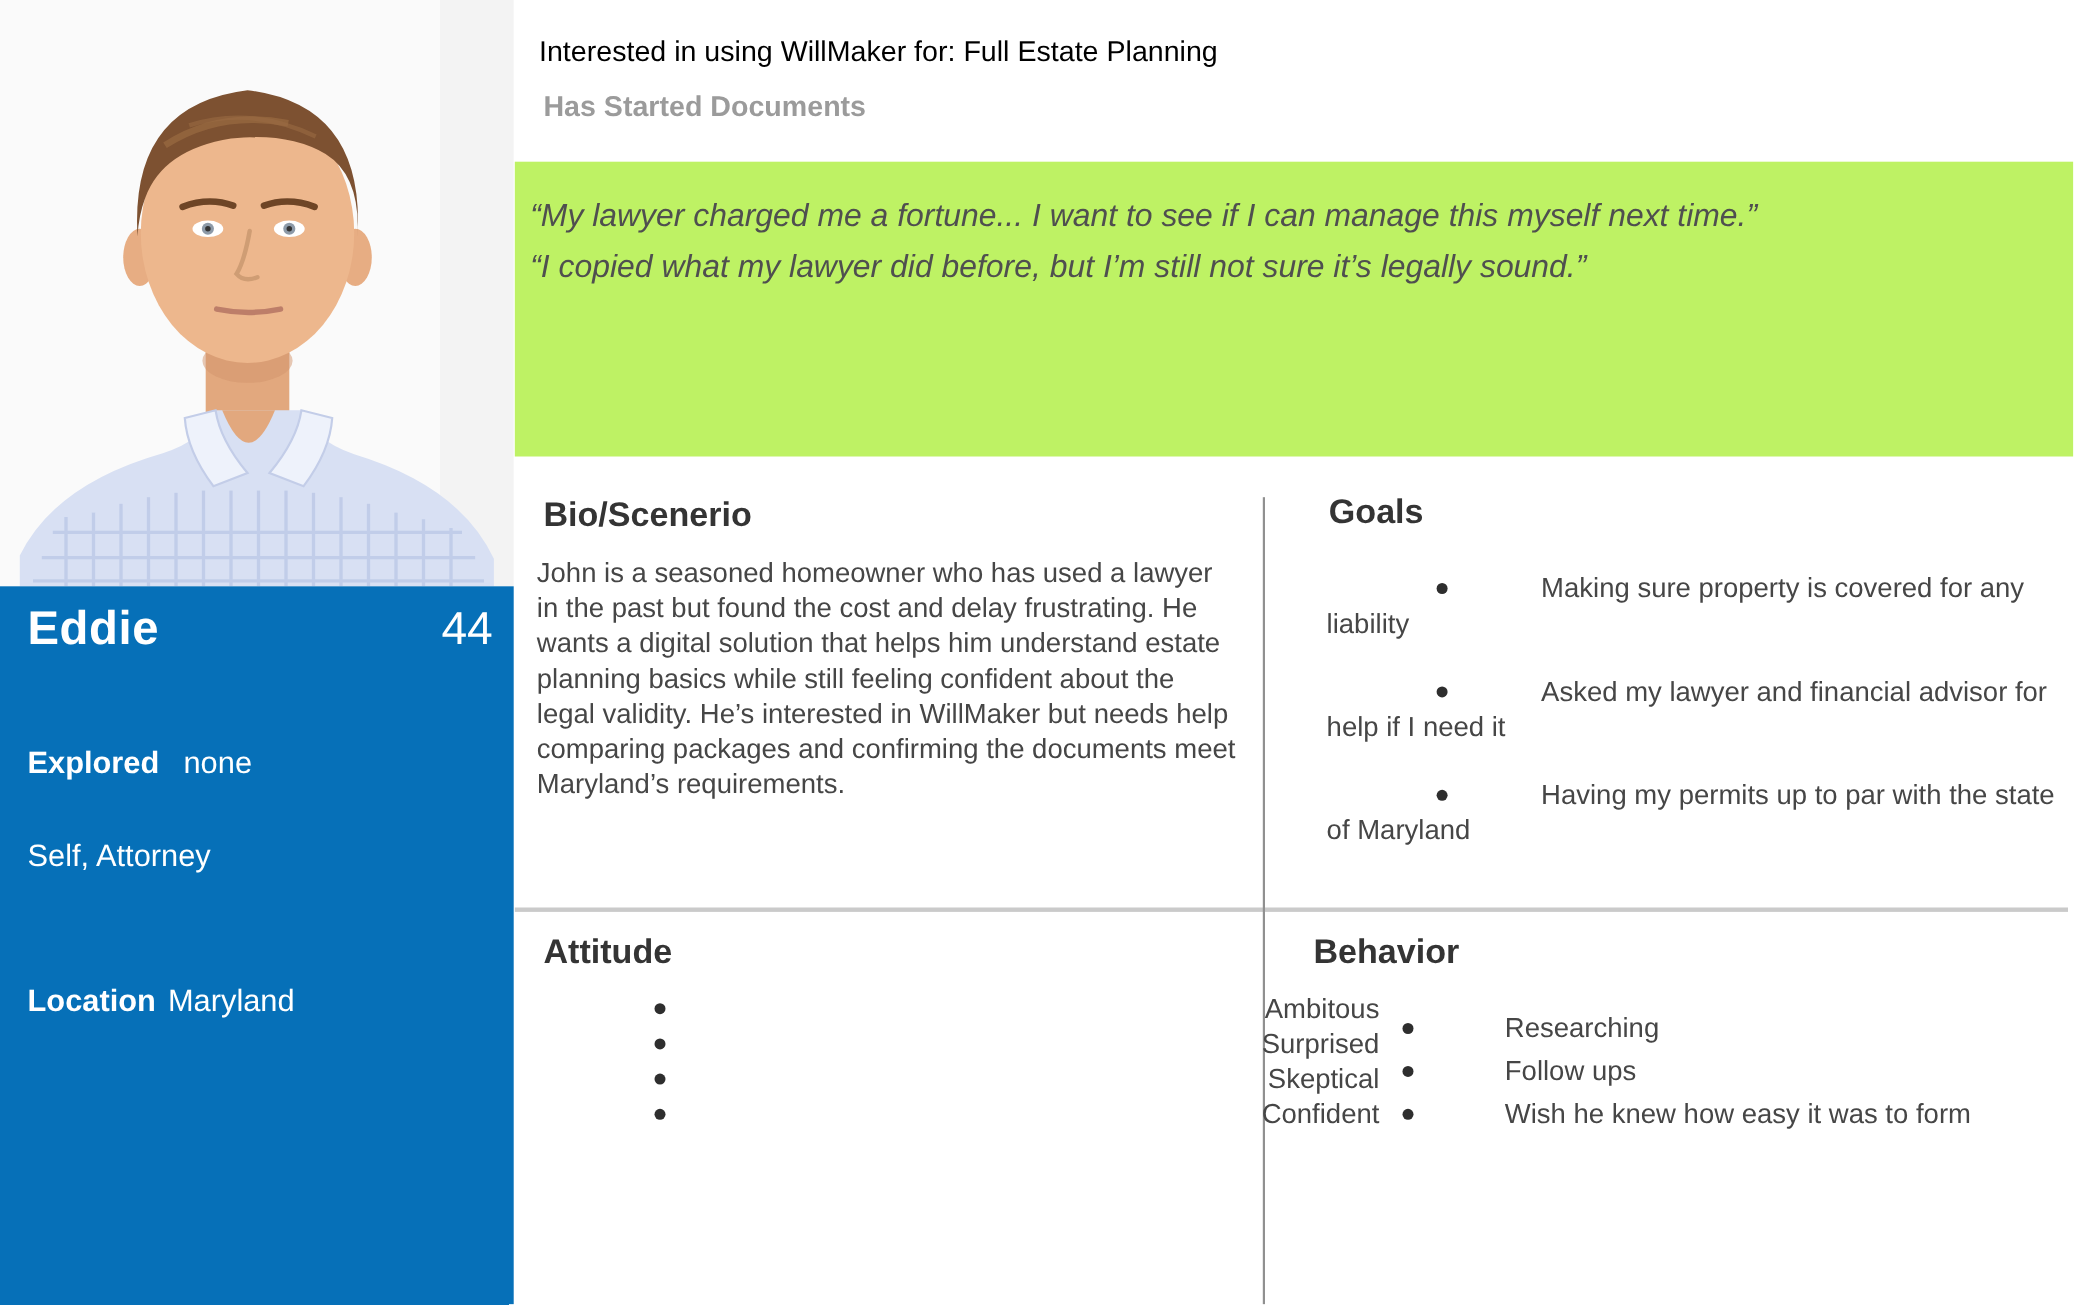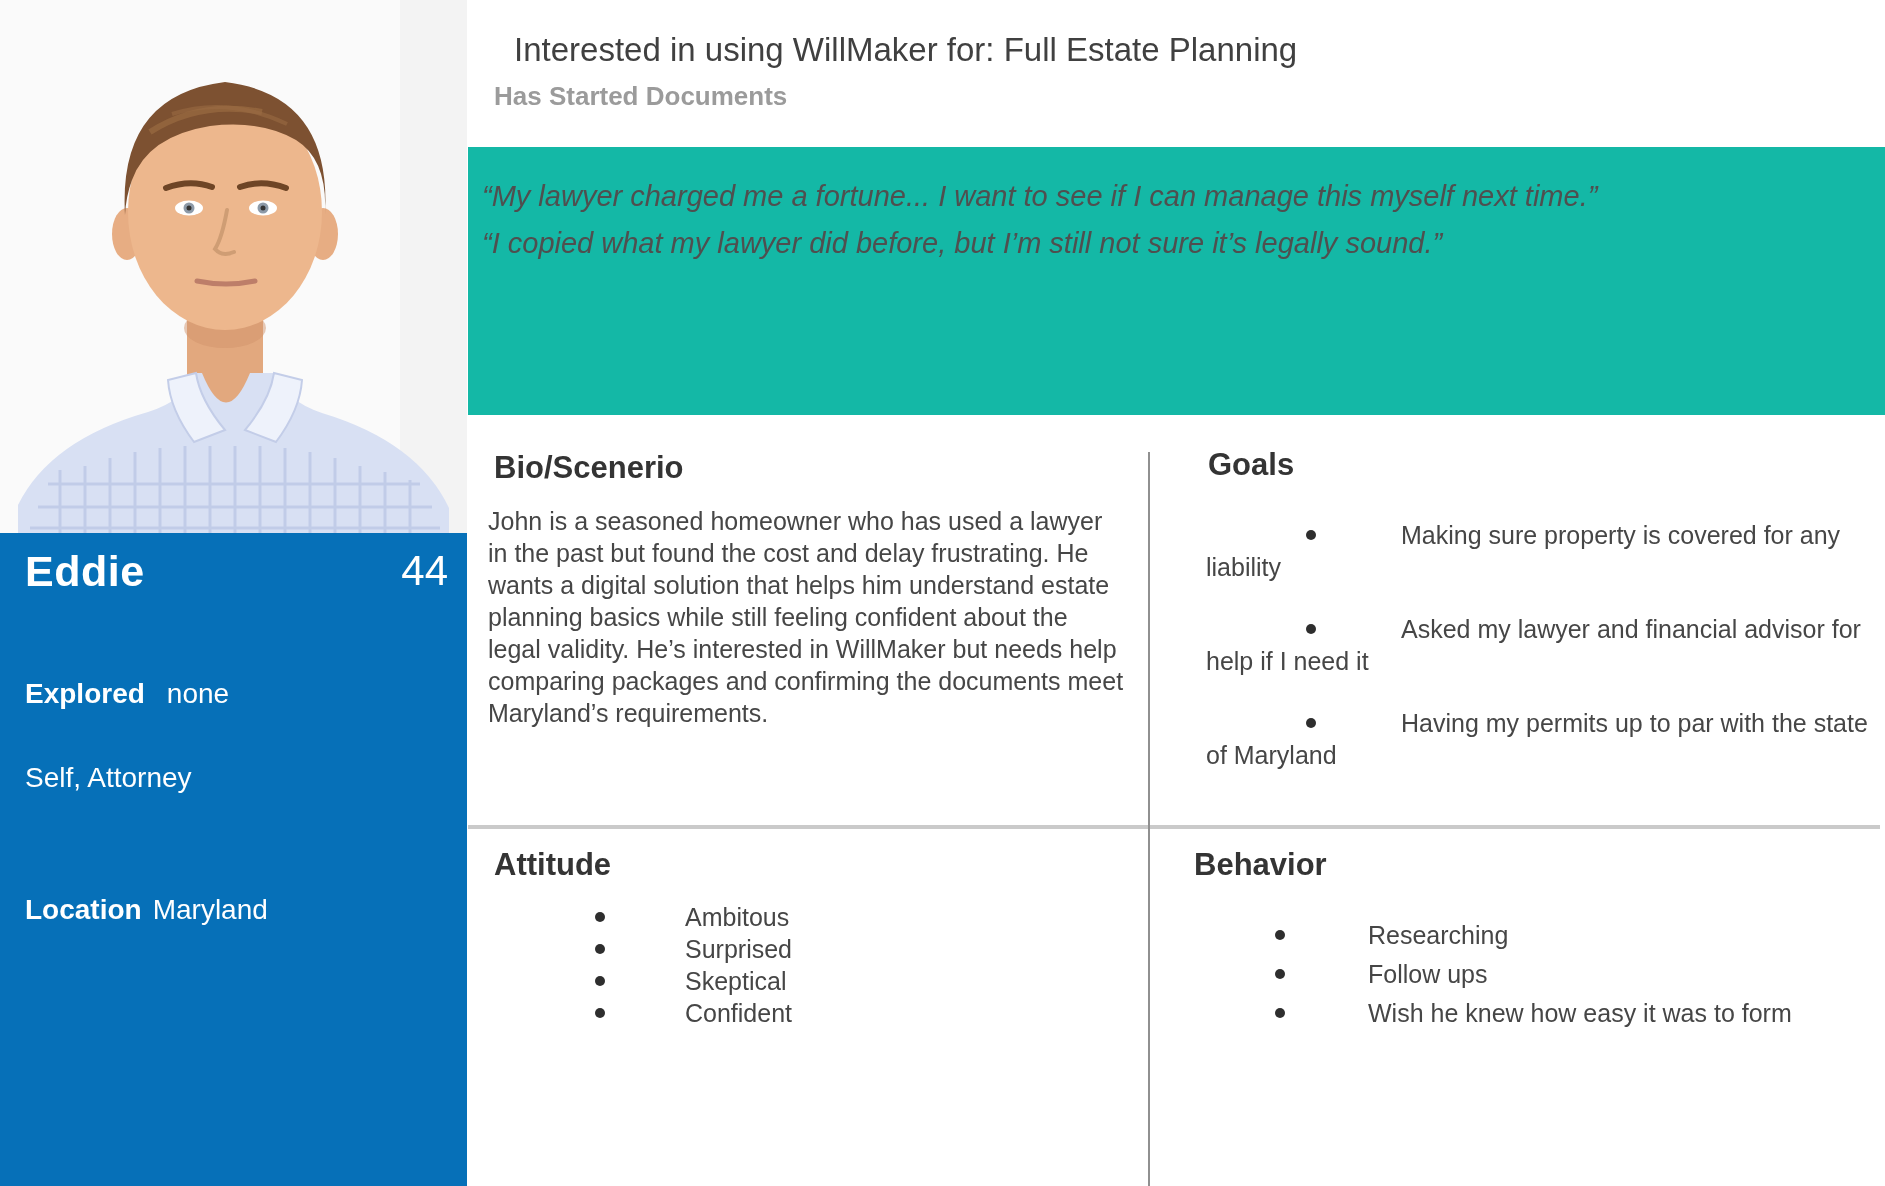--- a/index.html
+++ b/index.html
@@ -30,32 +30,32 @@
   .detail{position:absolute;left:25px;font-size:28px;line-height:41px;}
   .detail-explored{top:140px;}
   .detail-pref{top:224px;}
   .detail-loc{top:356px;text-align:center;}
   .lbl{font-weight:bold;}
   .gap-wide{margin-right:22px;}
   .gap-narrow{margin-right:11px;}
 
   
   .page-title{
-    position:absolute;left:514px;top:31px;margin:0;
-    font-size:33px;font-weight:normal;color:#404040;white-space:nowrap;
+    position:absolute;left:490px;top:31px;margin:0;
+    font-size:26px;font-weight:normal;color:#000000;white-space:nowrap;
   }
   .page-subtitle{
     position:absolute;left:494px;top:81px;margin:0;
     font-size:26px;font-weight:bold;color:#9B9B9B;white-space:nowrap;
   }
 
   
   .quote-box{
     position:absolute;left:468px;top:147px;width:1417px;height:268px;
-    background:#14b8a6;box-sizing:border-box;
+    background:#bef264;box-sizing:border-box;
     padding:26px 20px 0 14px;
   }
   .quote-box p{
     margin:0;font-size:29px;font-style:italic;line-height:47px;
     color:#4F4F4F;white-space:nowrap;
   }
 
   
   .h-divider{position:absolute;left:468px;top:825px;width:1412px;height:4px;background:#CACACA;}
   .v-divider{position:absolute;left:1148px;top:452px;width:2px;height:734px;background:#909090;}
@@ -71,21 +71,21 @@
   .sec-attitude h3{margin-left:27px;}
   .sec-behavior{left:1151px;top:846px;width:734px;}
   .sec-behavior h3{margin-left:43px;}
 
   .goal-list{margin-top:35px;}
   .g-item{position:relative;font-size:25px;line-height:32px;margin-bottom:30px;}
   .g-item .dot{position:absolute;left:122px;top:11px;}
   .g-line1{display:block;margin-left:217px;}
   .g-line2{display:block;margin-left:22px;}
 
-  .att-list{margin-top:17px;}
+  .att-list{margin-top:17px;text-align:right;}
   .a-item{position:relative;padding-left:218px;font-size:25px;line-height:32px;}
   .a-item .dot{position:absolute;left:128px;top:11px;}
 
   .beh-list{margin-top:32px;}
   .b-item{position:relative;padding-left:217px;font-size:25px;line-height:39px;}
   .b-item .dot{position:absolute;left:124px;top:14px;}
 
   .dot{width:10px;height:10px;border-radius:50%;background:#2E2E2E;}
 </style>
 </head>

